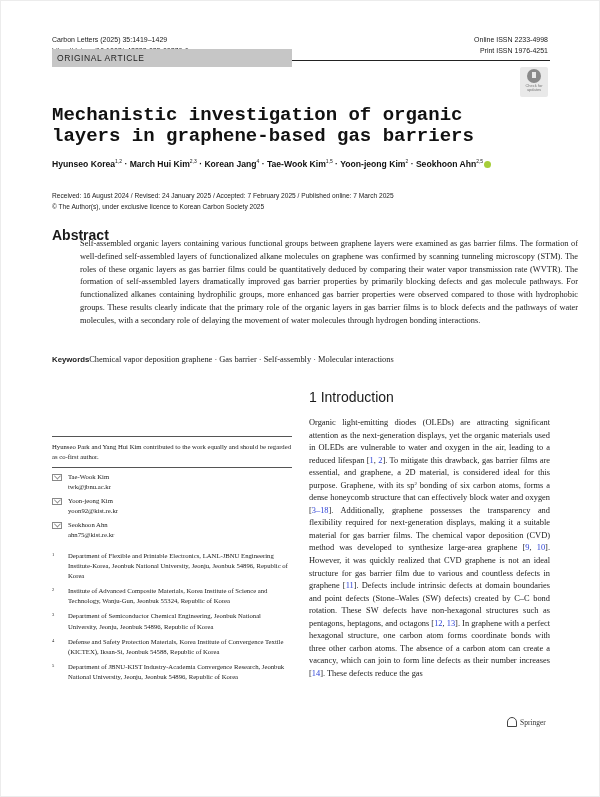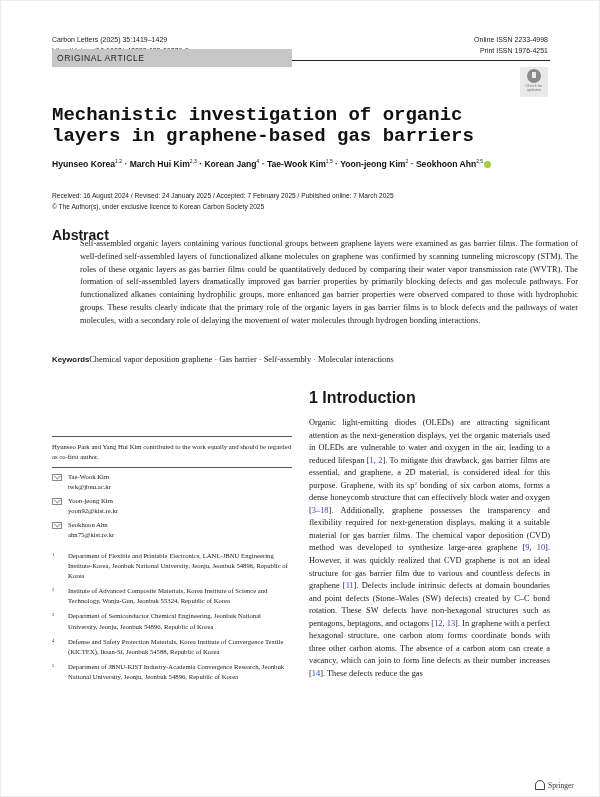--- a/index.html
+++ b/index.html
@@ -32,26 +32,26 @@
   .lcol { position: absolute; left: 51px; top: 435px; width: 240px; }
   .rule { border-top: 0.8px solid #555; }
   .note { font-size: 6.7px; line-height: 10px; padding: 5px 0 5px 0; }
   .contact { display: flex; font-size: 6.7px; line-height: 10px; margin-top: 4px; }
   .contact .mail { width: 16px; flex: none; }
   .env { display: inline-block; width: 8px; height: 5px; border: 0.7px solid #888; position: relative; margin-top: 2px; }
   .env::before { content: ""; position: absolute; left: 0; top: -2px; width: 5px; height: 5px; border-right: 0.7px solid #888; border-bottom: 0.7px solid #888; transform: translateX(1.4px) rotate(45deg) scale(0.8); }
   .affil { display: flex; font-size: 6.7px; line-height: 10.1px; margin-top: 5px; }
   .affil .n { width: 16px; flex: none; font-size: 4.5px; line-height: 7px; }
 
-  .sec { position: absolute; left: 308px; top: 388px; font-size: 16px; font-weight: bold; }
+  .sec { position: absolute; left: 308px; top: 388px; font-size: 14px; font-weight: normal; }
   .intro { position: absolute; left: 308px; top: 416px; width: 241px; font-size: 8.4px; line-height: 12.55px; text-align: justify; }
   .intro sup { font-size: 5px; vertical-align: 3px; line-height: 0; }
   .ref { color: #2b3fd4; }
 
-  .springer { position: absolute; left: 506px; top: 779px; font-size: 7.5px; display: flex; align-items: center; gap: 3px; color: #333; margin-left: 28px; }
+  .springer { position: absolute; left: 506px; top: 716px; font-size: 7.5px; display: flex; align-items: center; gap: 3px; color: #333; }
   .horse { display: inline-block; width: 8px; height: 8px; border: 0.8px solid #444; border-radius: 50% 50% 0 0; border-bottom: 1.2px solid #444; }
 </style>
 </head>
 <body>
 
 <div class="page">
 
   <div class="hdr-left sans">
     <div>Carbon Letters (2025) 35:1419–1429</div>
     <div>https://doi.org/10.1007/s42823-025-00879-6</div>

